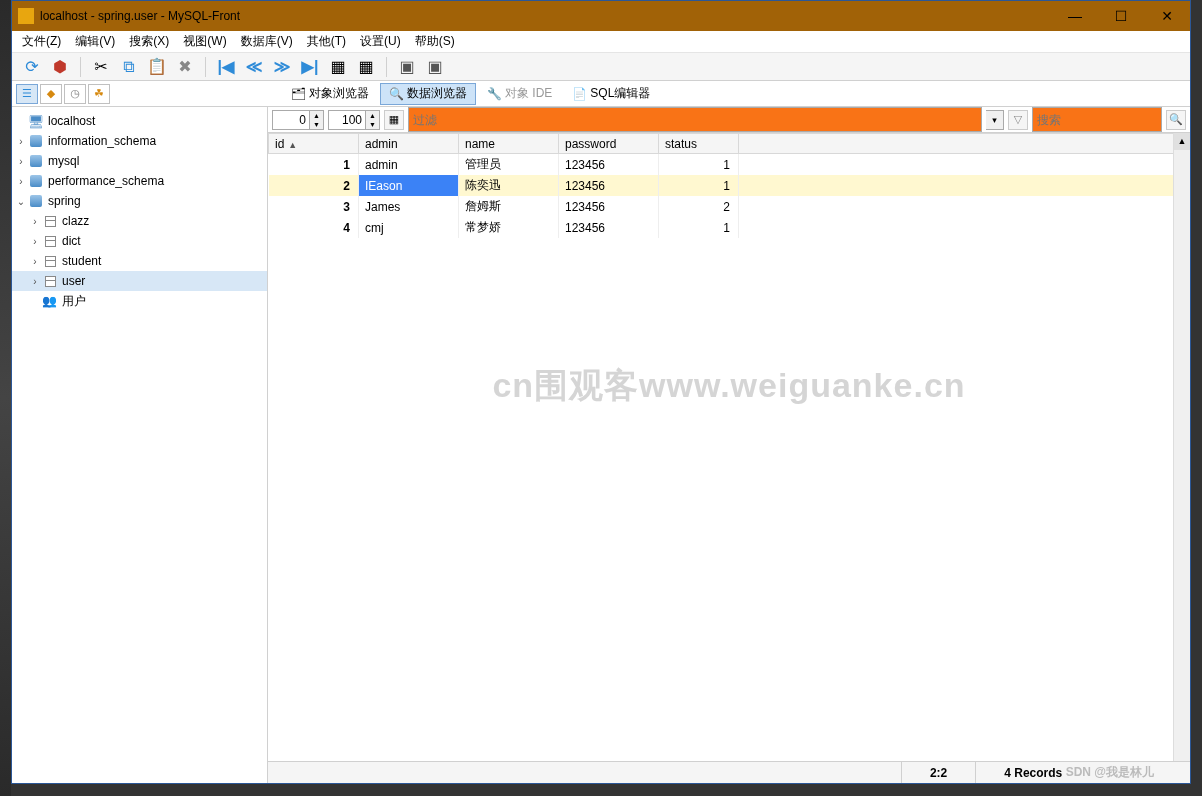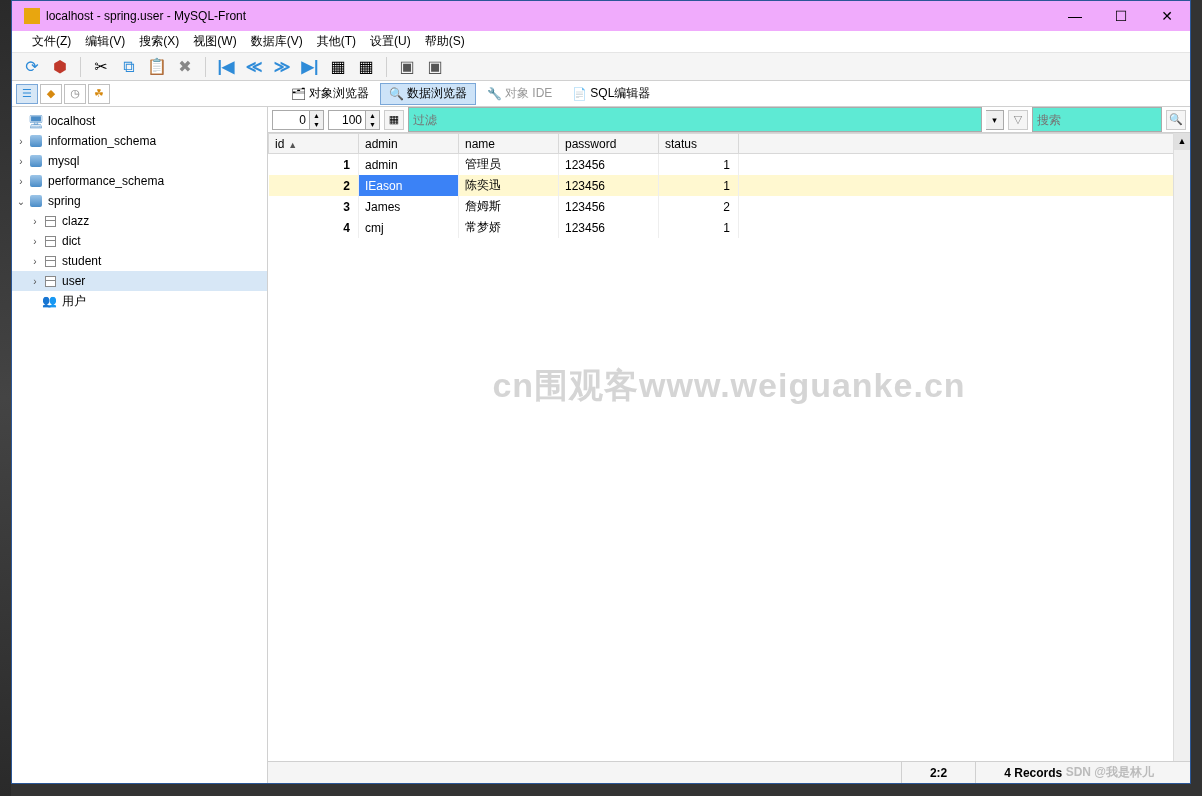--- a/index.html
+++ b/index.html
@@ -1,23 +1,23 @@
 <!DOCTYPE html>
 <html><head>
 <meta charset="utf-8">
 <style>
 * { margin: 0; padding: 0; box-sizing: border-box; font-family: "Microsoft YaHei", Tahoma, Arial, sans-serif; font-size: 12px; }
 body { background: #333; width: 1202px; height: 796px; position: relative; overflow: hidden; }
 .window { position: absolute; left: 11px; top: 0; width: 1180px; height: 784px; background: #fff; border: 1px solid #2b5797; display: flex; flex-direction: column; }
-.titlebar { height: 30px; background: #f0abfc; display: flex; align-items: center; padding-left: 12px; }
+.titlebar { height: 30px; background: #a16207; display: flex; align-items: center; padding-left: 6px; }
 .titlebar .app-icon { width: 16px; height: 16px; background: #e8a60f; margin-right: 6px; }
 .titlebar .title { flex: 1; color: #000; }
 .winbtns { display: flex; height: 30px; }
 .winbtn { width: 46px; display: flex; align-items: center; justify-content: center; color: #000; font-size: 14px; }
-.menubar { height: 22px; background: #fff; display: flex; align-items: center; padding-left: 20px; gap: 14px; border-bottom: 1px solid #e5e5e5; }
+.menubar { height: 22px; background: #fff; display: flex; align-items: center; padding-left: 10px; gap: 14px; border-bottom: 1px solid #e5e5e5; }
 .menubar span { color: #000; cursor: default; }
 .toolbar { height: 28px; background: #f5f5f5; border-bottom: 1px solid #d0d0d0; display: flex; align-items: center; padding-left: 8px; gap: 4px; }
 .tbtn { width: 24px; height: 24px; display: flex; align-items: center; justify-content: center; font-size: 16px; }
 .sep { width: 1px; height: 20px; background: #d0d0d0; margin: 0 4px; }
 .tabbar-row { height: 26px; display: flex; align-items: stretch; border-bottom: 1px solid #d0d0d0; }
 .left-tabbar { width: 260px; background: #fff; display: flex; align-items: center; padding-left: 4px; gap: 2px; }
 .mini-tab { width: 22px; height: 20px; border: 1px solid #c0c0c0; display: flex; align-items: center; justify-content: center; font-size: 11px; background: #fff; }
 .mini-tab.active { border-color: #7aa7d8; background: #d7e7f6; }
 .right-tabbar { flex: 1; display: flex; align-items: center; padding-left: 10px; gap: 2px; background: #fff; }
 .view-tab { height: 22px; padding: 0 8px; display: flex; align-items: center; gap: 4px; border: 1px solid transparent; }
@@ -38,21 +38,21 @@
 .ic-glb { width:12px; height:12px; border-radius:50%; background: radial-gradient(#c4e0f3,#4a8cc7); }
 .ic-usr { color:#e67e22; font-size:12px; }
 .ic-box { width:11px; height:11px; background:#f0ad4e; }
 .content { flex: 1; display: flex; flex-direction: column; background: #fff; position: relative; }
 .filter-row { height: 26px; display: flex; align-items: center; padding: 2px 4px; gap: 4px; border-bottom: 1px solid #d0d0d0; }
 .spin { display: flex; align-items: center; }
 .spin input { width: 38px; height: 20px; border: 1px solid #aaa; text-align: right; padding-right: 3px; }
 .spin .arrows { width: 14px; height: 20px; border: 1px solid #aaa; border-left: none; display: flex; flex-direction: column; }
 .spin .arrows div { flex: 1; font-size: 7px; text-align: center; line-height: 9px; background: #f0f0f0; }
 .icobtn { width: 20px; height: 20px; border: 1px solid #ccc; background: #f5f5f5; display:flex; align-items:center; justify-content:center; font-size:11px; }
-.filter-input, .search-input { height: 25px; border: 1px solid #aaa; padding: 10px 4px; background:#5eead4; }
+.filter-input, .search-input { height: 25px; border: 1px solid #aaa; padding: 10px 4px; background:#f97316; }
 .filter-input { flex: 1; }
 .search-input { width: 130px; }
 .dd { width:18px; height:20px; border:1px solid #aaa; border-left:none; background:#f0f0f0; text-align:center; line-height:18px; font-size:9px; }
 .grid-wrap { flex:1; position: relative; overflow: hidden; }
 .grid { width: 100%; border-collapse: collapse; }
 .grid th { background: #f5f5f5; border: 1px solid #d8d8d8; text-align: left; padding: 2px 6px; font-weight: normal; height: 20px; }
 .grid td { border-right: 1px solid #eee; padding: 2px 6px; height: 20px; }
 .grid td.num { text-align: right; font-weight: bold; padding-right: 8px; }
 .grid td.rnum { text-align: right; padding-right: 8px; }
 .grid tr.sel td { background: #fff8d0; }

